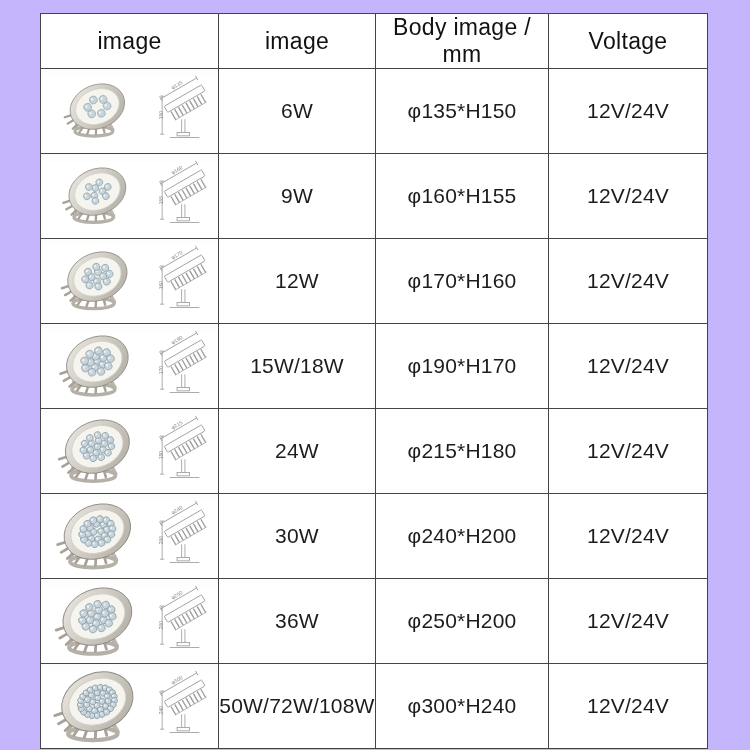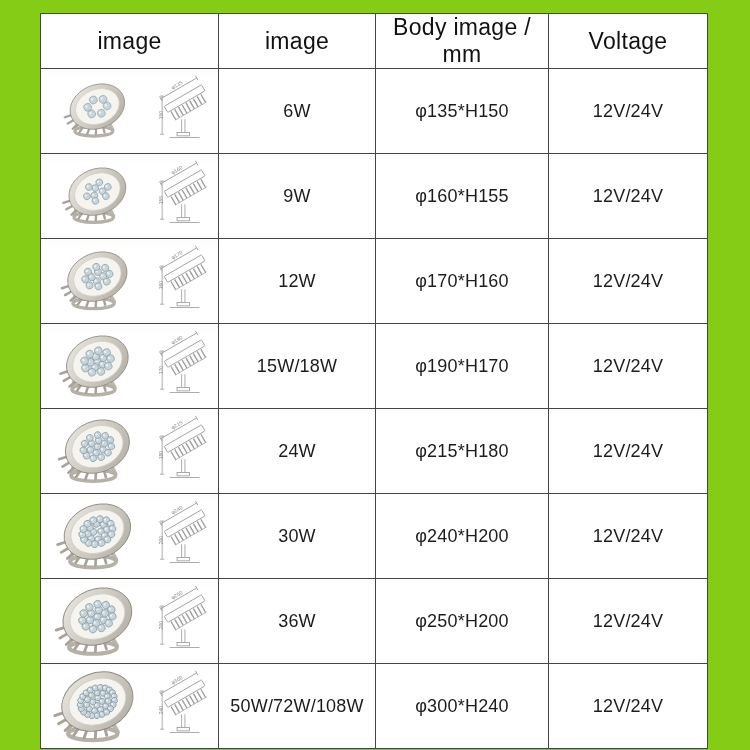--- a/index.html
+++ b/index.html
@@ -2,21 +2,21 @@
 <html><head>
 <meta charset="utf-8">
 <style>
   html, body {
     margin: 0; padding: 0;
     width: 750px; height: 750px;
     background: #ffffff;
     font-family: "Liberation Sans", sans-serif;
     overflow: hidden;
   }
-  #stage { position: relative; width: 750px; height: 750px; background:#84cc16; }
+  #stage { position: relative; width: 750px; height: 750px; background:#c4b5fd; }
 
   table.spec {
     position: absolute; left: 40px; top: 13px;
     width: 667px;
     border-collapse: collapse;
     table-layout: fixed;
   }
   table.spec th, table.spec td {
     border: 1px solid #454545;
     padding: 0;
@@ -25,21 +25,21 @@
     background: #fff;
   }
   table.spec th {
     height: 42px;
     font-size: 23px;
     font-weight: 400;
     color: #111;
     letter-spacing: 0.3px;
   }
   table.spec td { height: 84px; }
-  td.val { font-size: 18px; color: #1c1c1c; letter-spacing: 0.2px; }
+  td.val { font-size: 21px; color: #1c1c1c; letter-spacing: 0.2px; }
 
   td.img-cell .cellwrap {
     display: flex; align-items: center; justify-content: center;
     gap: 1px; width: 100%; height: 100%;
     background: linear-gradient(180deg, #fcfcfb 0px, #ffffff 10px);
   }
   svg.lamp    { width: 114px; height: 80px; flex: 0 0 auto; }
   svg.diagram { width: 58px;  height: 78px; flex: 0 0 auto; }
 </style>
 </head>

